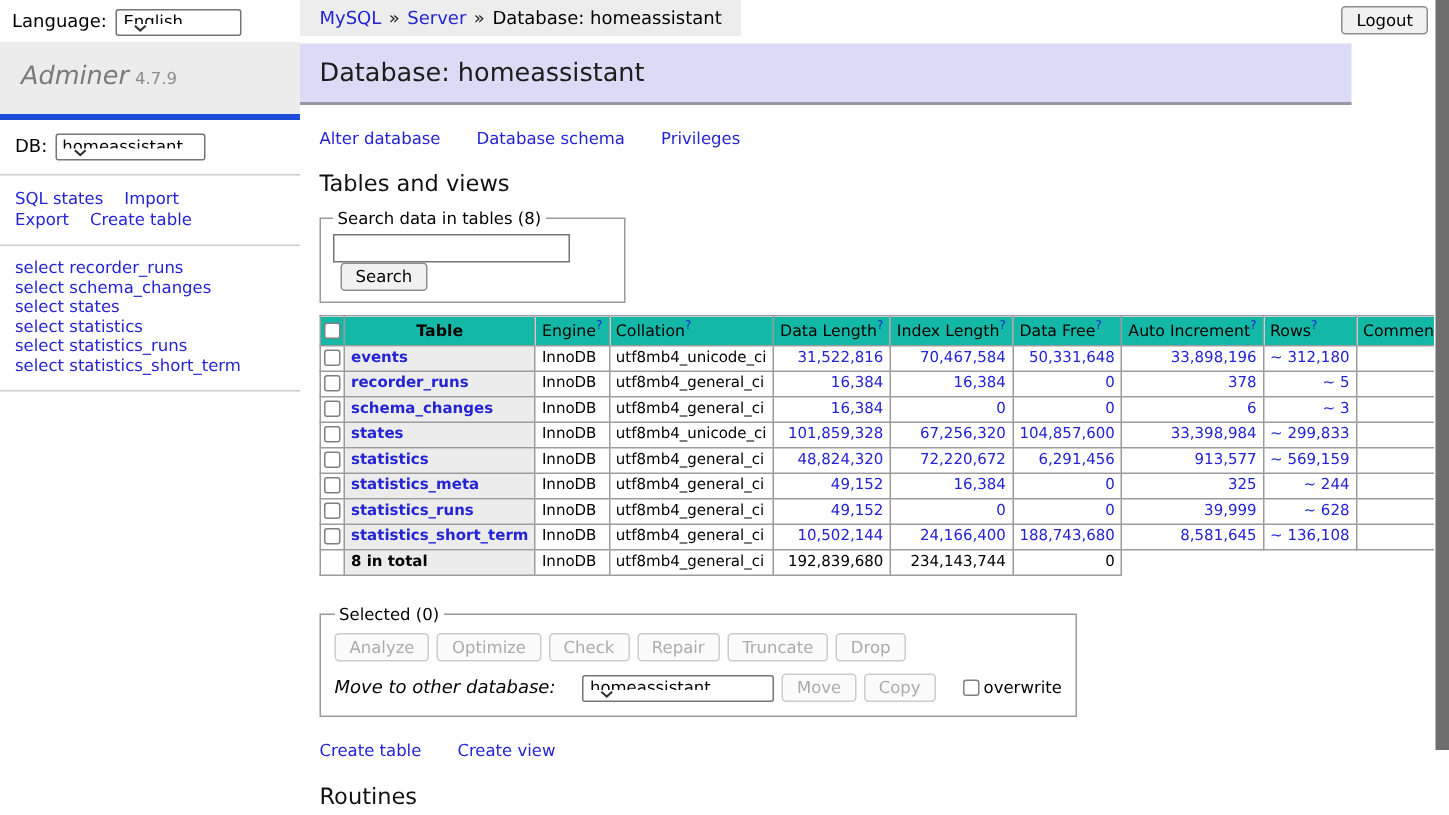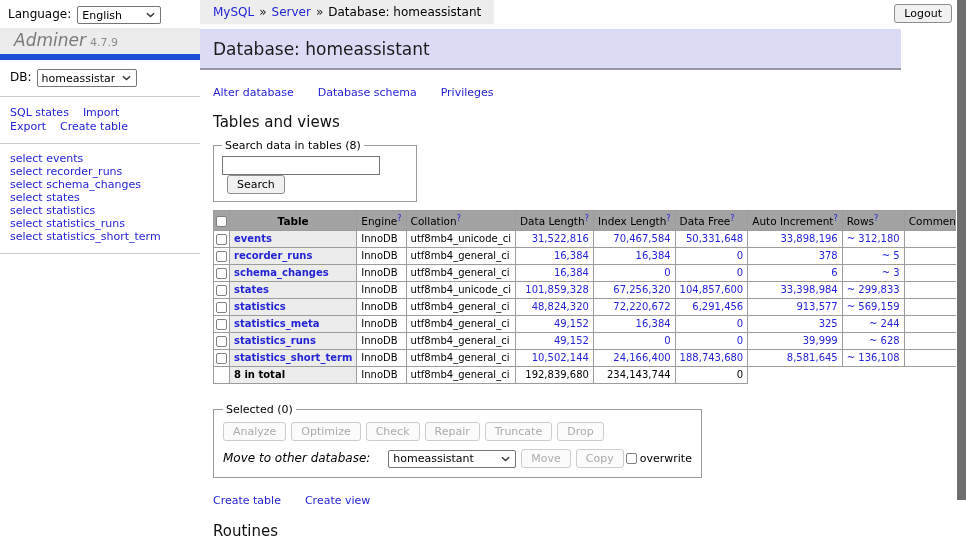--- a/index.html
+++ b/index.html
@@ -9,33 +9,34 @@
     font-family:"DejaVu Sans", sans-serif; font-size:11px;
   }
   a.lnk { color:#2424d6; text-decoration:none; cursor:pointer; }
 
   
   .lang-row { position:absolute; left:8px; top:6px; height:20px; white-space:nowrap; }
   .lang-row .lbl { font-size:12px; margin-right:6px; }
 
   
   .fakeselect {
-    display:inline-flex; align-items:center; justify-content:space-between;
+    display:inline-flex; align-items:flex-start; justify-content:space-between;
     border:1px solid #757575; background:#fff; box-sizing:border-box;
     height:18px; padding:1px 5px 1px 4px; border-radius:2px; vertical-align:middle;
     font-size:11px;
+    flex-direction:column;
   }
   .fakeselect .val { overflow:hidden; white-space:nowrap; }
   .fakeselect svg { flex:none; margin-left:7px; }
 
   
   .sidebar { position:absolute; left:0; top:0; width:200px; }
   .app-title {
-    margin-top:28px; background:#ececec; border-bottom:6px solid #1d4ed8;
-    padding:2px 14px; height:22px; box-sizing:content-box;
+    margin-top:28px; background:#ececec; border-bottom:4px solid #1d4ed8;
+    padding:13px 14px; height:22px; box-sizing:content-box;
     color:#7a7a7a; font-size:17px;
   }
   .app-title .name { font-style:italic; }
   .app-title .ver { font-size:11px; color:#8d8d8d; margin-left:4px; }
   .db-row { margin:9px 0 0 10px; white-space:nowrap; }
   .db-row .lbl { font-size:12px; margin-right:5px; }
   .sidebar hr { border:none; border-top:1px solid #ccc; margin:9px 0; }
   .side-actions { margin:4px 0 0 10px; width:172px; line-height:14px; }
   .side-actions a { margin-right:14px; }
   .side-tables { margin:6px 0 0 10px; line-height:12.5px; }
@@ -76,42 +77,42 @@
   .search-btn { margin-left:5px; }
 
   
   table.tables { border-collapse:collapse; table-layout:fixed; margin:8px 0 0 13px; }
   .tables th, .tables td {
     border:1px solid #9c9c9c; padding:1px 4px; font-size:10px; line-height:14px;
     overflow:hidden; white-space:nowrap; box-sizing:border-box; font-weight:normal;
   }
   .tables tr { height:17px; }
   .tables thead tr { height:20px; }
-  .tables thead th { background:#a3a3a3; text-align:left; font-size:10.5px; }
+  .tables thead th { background:#14b8a6; text-align:left; font-size:10.5px; }
   .tables thead th.c-table { text-align:center; font-weight:bold; }
   .tables sup.help { font-size:8px; line-height:0; }
   .tables tbody th.name { background:#ececec; text-align:left; }
   .tables tbody th.name a { font-weight:bold; }
   .tables td.num { text-align:right; }
   .tables td.num a { color:#2424d6; }
   .tables .check { text-align:center; padding:1px 2px; }
   .tables tr.total th.name { font-weight:bold; }
   .checkbox {
     display:inline-block; width:11px; height:11px; box-sizing:border-box;
     border:1px solid #808080; border-radius:2px; background:#fff; vertical-align:middle;
   }
 
   
   .selected-fieldset { margin:19px 0 0 13px; width:384px; padding:6px 9px 9px; }
   .sel-buttons .btn { margin-right:5px; }
   .move-row { margin-top:8px; white-space:nowrap; }
   .move-row .lbl { font-size:12px; margin-right:18px;font-style:italic; }
   .move-row .fakeselect { width:128px; }
   .move-row .btn { margin-left:5px; }
-  .ovr { margin-left:2px; white-space:nowrap; }
+  .ovr { margin-left:18px; white-space:nowrap; }
   .ovr .checkbox { margin-right:3px; }
 
   .create-links { margin-top:16px; }
   .sec-h.routines { margin-top:15px; }
 
   
   .logout-btn { position:absolute; top:4px; right:14px; }
   .scrollbar { position:absolute; right:0; top:0; width:10px; height:543px; background:#fff; }
   .scrollbar .thumb { position:absolute; left:1px; top:0; width:9px; height:500px; background:#6e6e6e; }
 </style>
@@ -136,21 +137,20 @@
         <span class="val">homeassistant</span>
         <svg width="9" height="6" viewBox="0 0 10 6">
           <path d="M1 1l4 3.6L9 1" fill="none" stroke="#333" stroke-width="1.6"></path>
         </svg>
       </span>
   </div>
   <hr>
   <div class="side-actions"><a class="lnk">SQL states</a><a class="lnk">Import</a><br><a class="lnk">Export</a><a class="lnk">Create table</a></div>
   <hr>
   <div class="side-tables">
-      <div class="trow"><a class="lnk">select</a> <a class="lnk">events</a></div>
       <div class="trow"><a class="lnk">select</a> <a class="lnk">recorder_runs</a></div>
       <div class="trow"><a class="lnk">select</a> <a class="lnk">schema_changes</a></div>
       <div class="trow"><a class="lnk">select</a> <a class="lnk">states</a></div>
       <div class="trow"><a class="lnk">select</a> <a class="lnk">statistics</a></div>
       <div class="trow"><a class="lnk">select</a> <a class="lnk">statistics_runs</a></div>
       <div class="trow"><a class="lnk">select</a> <a class="lnk">statistics_short_term</a></div>
     </div>
   <hr>
 </div>
 

